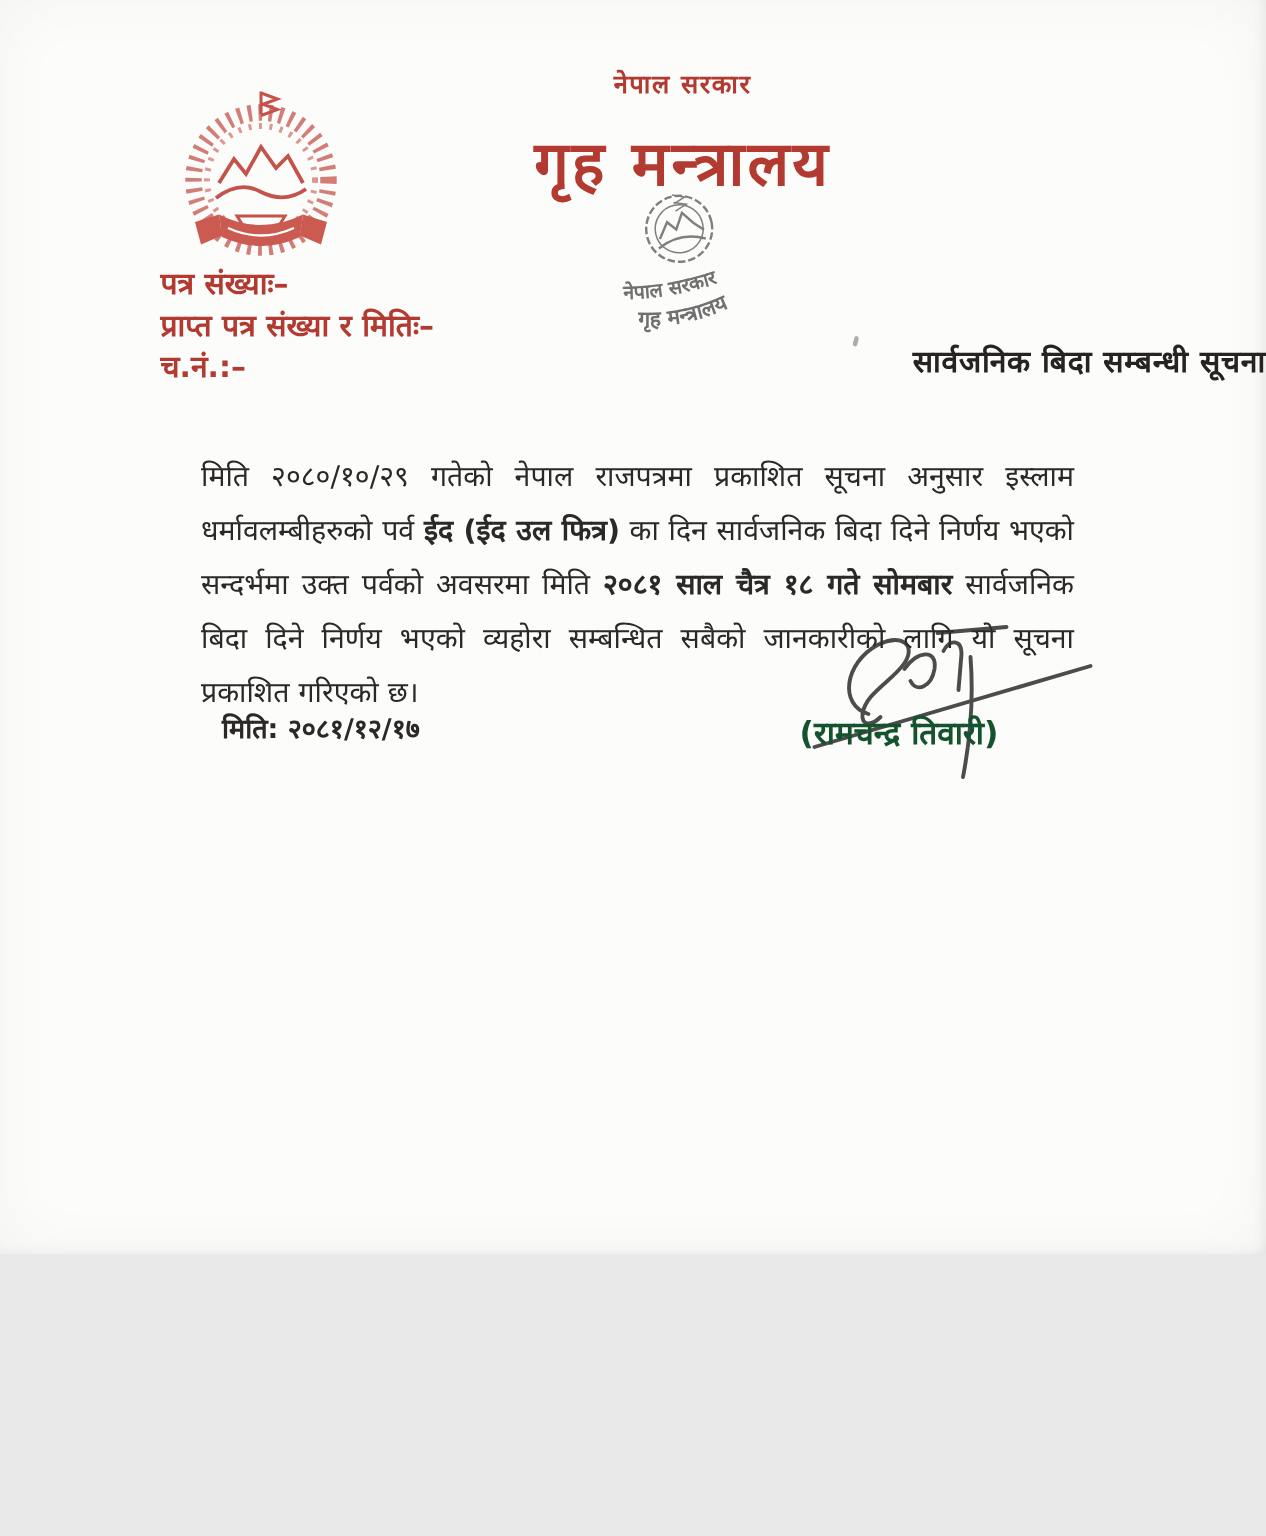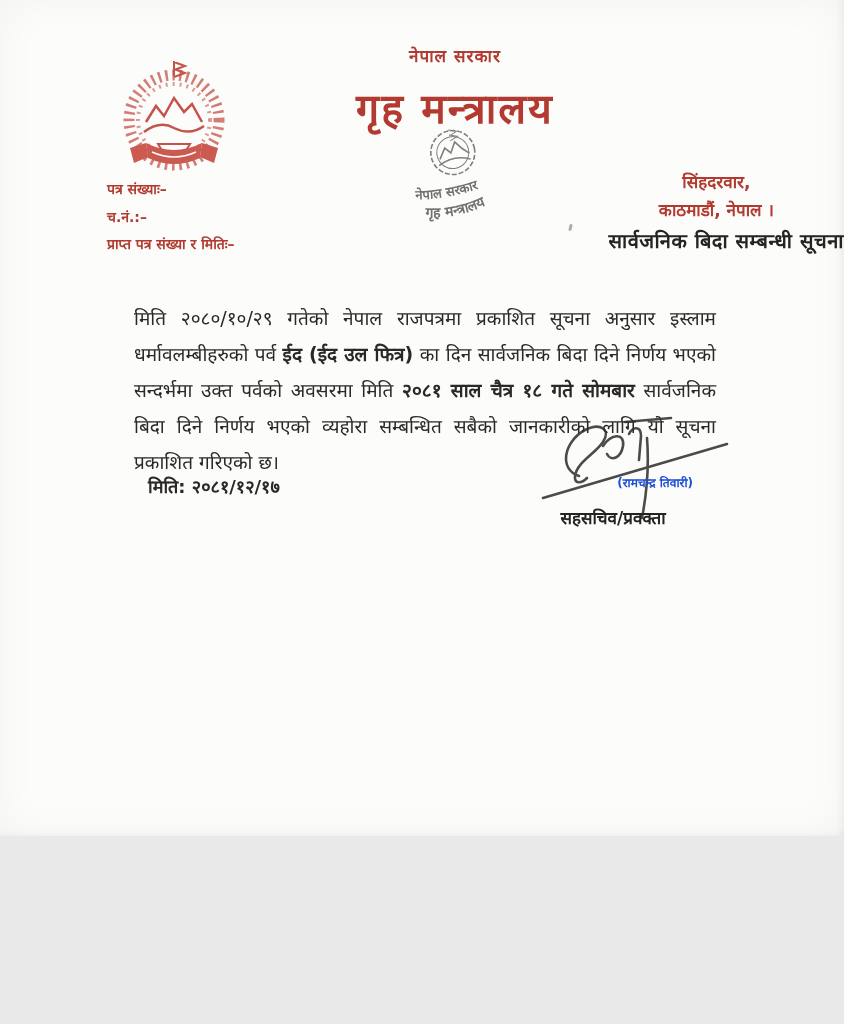--- a/index.html
+++ b/index.html
@@ -14,35 +14,35 @@
     box-shadow:inset 0 0 45px rgba(0,0,0,0.035), inset -8px 0 10px -7px rgba(0,0,0,0.07), inset 0 -8px 10px -7px rgba(0,0,0,0.05);
   }
   .abs{position:absolute;}
   
   .header-center{left:66px;right:0;top:44px;text-align:center;}
   .gov-line{font-size:17px;font-weight:600;color:#b23a30;letter-spacing:1px;}
   .ministry-line{margin-top:12px;font-size:41px;font-weight:800;color:#b23a30;letter-spacing:2px;}
   .emblem{left:112px;top:56px;}
   .stamp{left:388px;top:124px;transform:rotate(-12deg);opacity:.88;}
   .address{right:70px;top:168px;text-align:center;color:#b23a30;font-size:17px;line-height:28px;font-weight:600;}
-  .reffields{left:107px;top:176px;color:#b23a30;font-size:14px;line-height:27.5px;font-weight:600;}
+  .reffields{left:107px;top:176px;color:#b23a30;font-size:20px;line-height:27.5px;font-weight:600;}
   
   .notice-title{left:60px;right:0;top:227px;text-align:right;font-size:20px;font-weight:800;color:#262422;letter-spacing:.5px;}
   
   .body-par{
     left:134px;top:281px;width:582px;
     font-size:19px;line-height:36px;
     text-align:justify;color:#2b2927;
   }
   .body-par .b{font-weight:700;}
   
   .date-block{left:148px;top:470px;font-size:18px;line-height:33px;color:#2b2927;font-weight:600;text-align:center;}
   .sign-area{left:533px;top:404px;width:210px;height:140px;}
   .sig-svg{position:absolute;left:8px;top:0;pointer-events:none;}
-  .sig-name{position:absolute;left:0;top:70px;width:160px;text-align:right;font-size:12px;font-weight:700;color:#1d4ed8;}
+  .sig-name{position:absolute;left:0;top:70px;width:160px;text-align:left;font-size:21px;font-weight:700;color:#14532d;}
   .sig-title{position:absolute;left:0;top:102px;width:160px;text-align:center;font-size:17px;font-weight:700;color:#262422;}
   .speck{left:569px;top:224px;width:3px;height:7px;background:#6b6b6b;opacity:.55;border-radius:2px;transform:rotate(14deg);}
 </style>
 </head>
 <body>
 
 <div class="page">
 
   <div class="abs emblem">
     <svg width="124" height="118" viewBox="0 0 124 118" aria-hidden="true">
@@ -81,29 +81,25 @@
         <path d="M 54,38 Q 70,30 86,38"></path>
         <path d="M 70,5 l 8,3 -8,3 m 0,-1 l 8,3 -8,3" stroke-width="1"></path>
       </g>
       <g font-family="DejaVu Sans, sans-serif" font-weight="700" fill="#4c4c4c" opacity=".9">
         <text font-size="13"><textPath href="#arcA" startOffset="10">नेपाल सरकार</textPath></text>
         <text font-size="14"><textPath href="#arcB" startOffset="6">गृह मन्त्रालय</textPath></text>
       </g>
     </svg>
   </div>
 
-  <div class="abs address">
-    <div>सिंहदरवार,</div>
-    <div>काठमाडौं, नेपाल ।</div>
-  </div>
 
   <div class="abs reffields">
     <div>पत्र संख्याः–</div>
+    <div>प्राप्त पत्र संख्या र मितिः–</div>
     <div>च.नं.:–</div>
-    <div>प्राप्त पत्र संख्या र मितिः–</div>
   </div>
 
   <div class="abs notice-title">सार्वजनिक बिदा सम्बन्धी सूचना</div>
 
   <div class="abs speck"></div>
 
   <p class="abs body-par"><span>मिति २०८०/१०/२९ गतेको नेपाल राजपत्रमा प्रकाशित सूचना अनुसार इस्लाम धर्मावलम्बीहरुको पर्व </span><span class="b">ईद (ईद उल फित्र)</span><span> का दिन सार्वजनिक बिदा दिने निर्णय भएको सन्दर्भमा उक्त पर्वको अवसरमा मिति </span><span class="b">२०८१ साल चैत्र १८ गते सोमबार</span><span> सार्वजनिक बिदा दिने निर्णय भएको व्यहोरा सम्बन्धित सबैको जानकारीको लागि यो सूचना प्रकाशित गरिएको छ।</span></p>
 
   <div class="abs date-block">
     <div>मिति: २०८१/१२/१७</div>
@@ -114,16 +110,15 @@
       <g stroke="#2d2d2d" stroke-width="2.6" fill="none" stroke-linecap="round" opacity=".85">
         <path d="M 38,72 C 18,66 22,38 44,26 C 60,18 70,26 62,38 C 54,50 36,58 34,72 C 33,80 40,80 46,74"></path>
         <path d="M 62,42 C 70,30 84,28 82,42 C 80,54 70,58 66,50"></path>
         <path d="M 88,30 C 92,22 100,22 100,32 L 98,56"></path>
         <path d="M 84,18 L 130,14"></path>
         <path d="M 2,94 L 186,40"></path>
         <path d="M 106,34 C 108,60 106,88 101,114"></path>
       </g>
     </svg>
     <div class="sig-name">(रामचन्द्र तिवारी)</div>
-    <div class="sig-title">सहसचिव/प्रवक्ता</div>
   </div>
 
 </div>
 
 </body></html>

